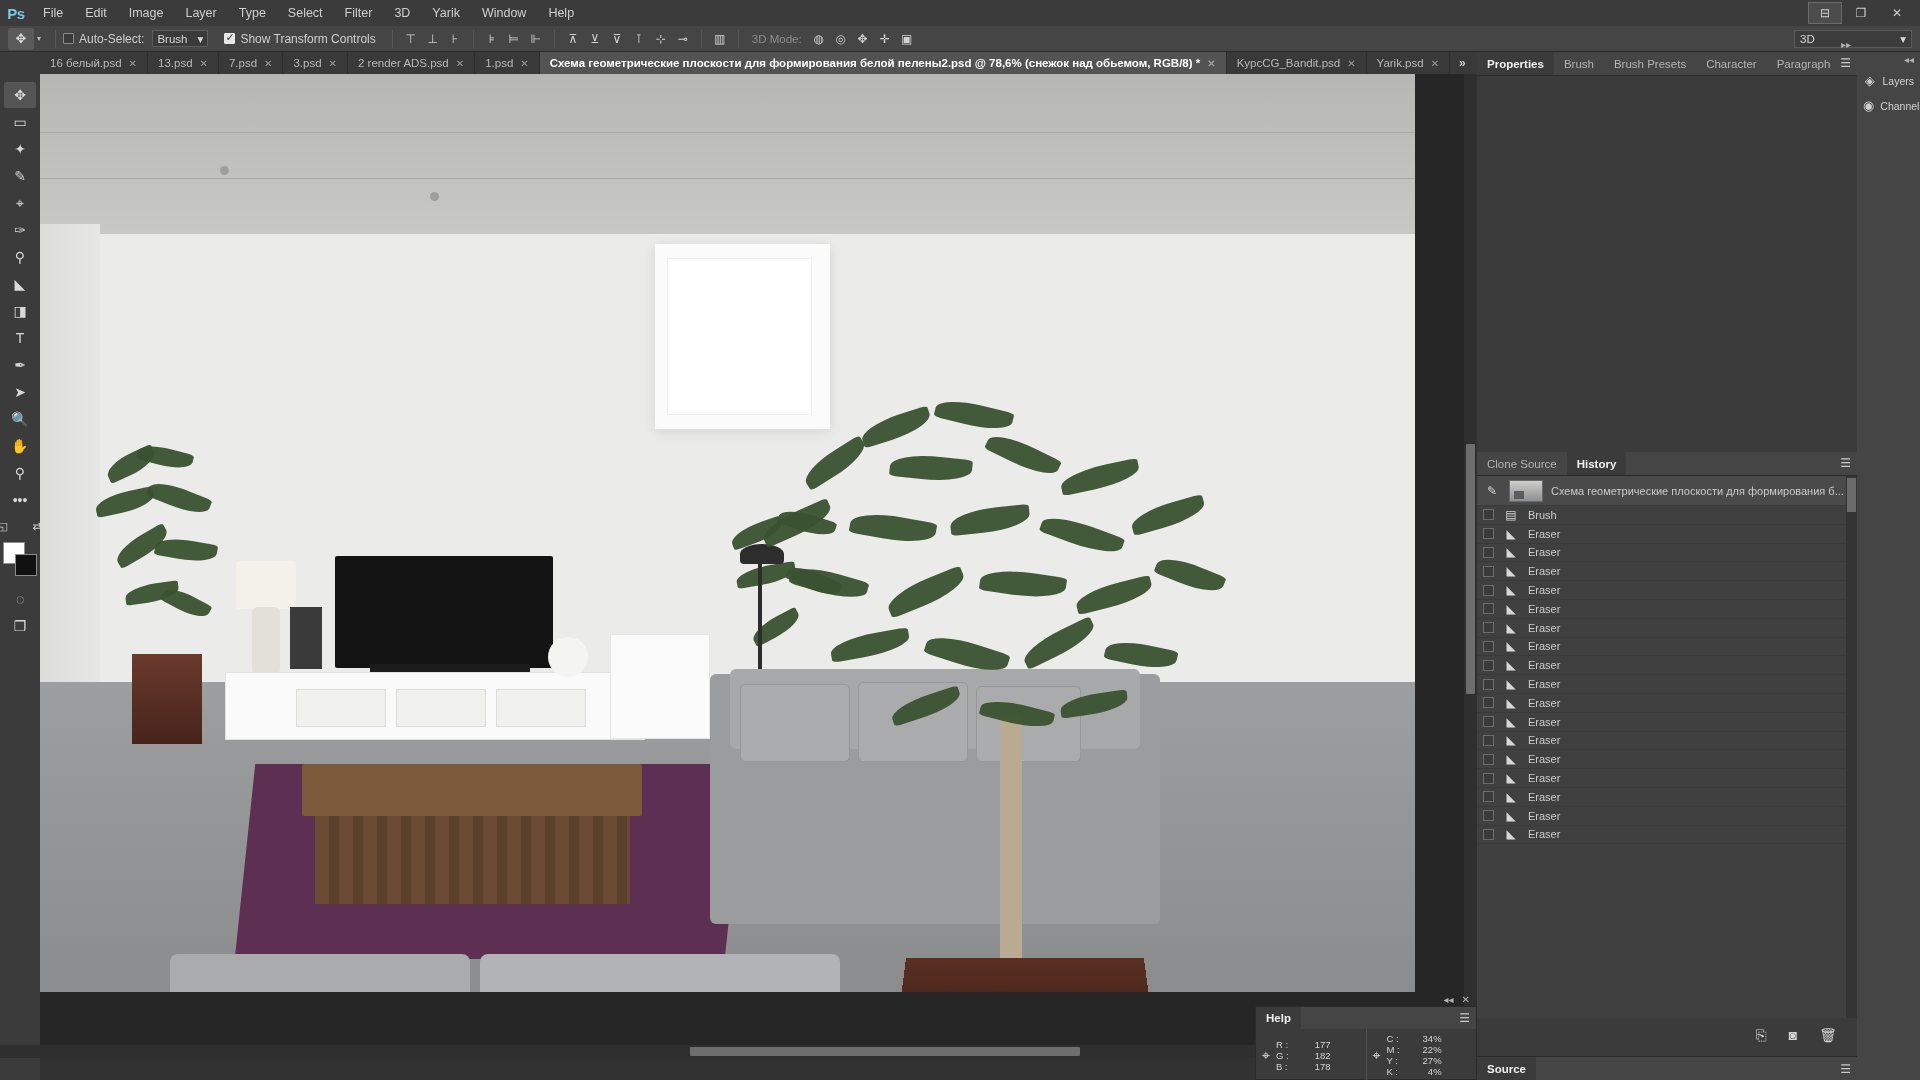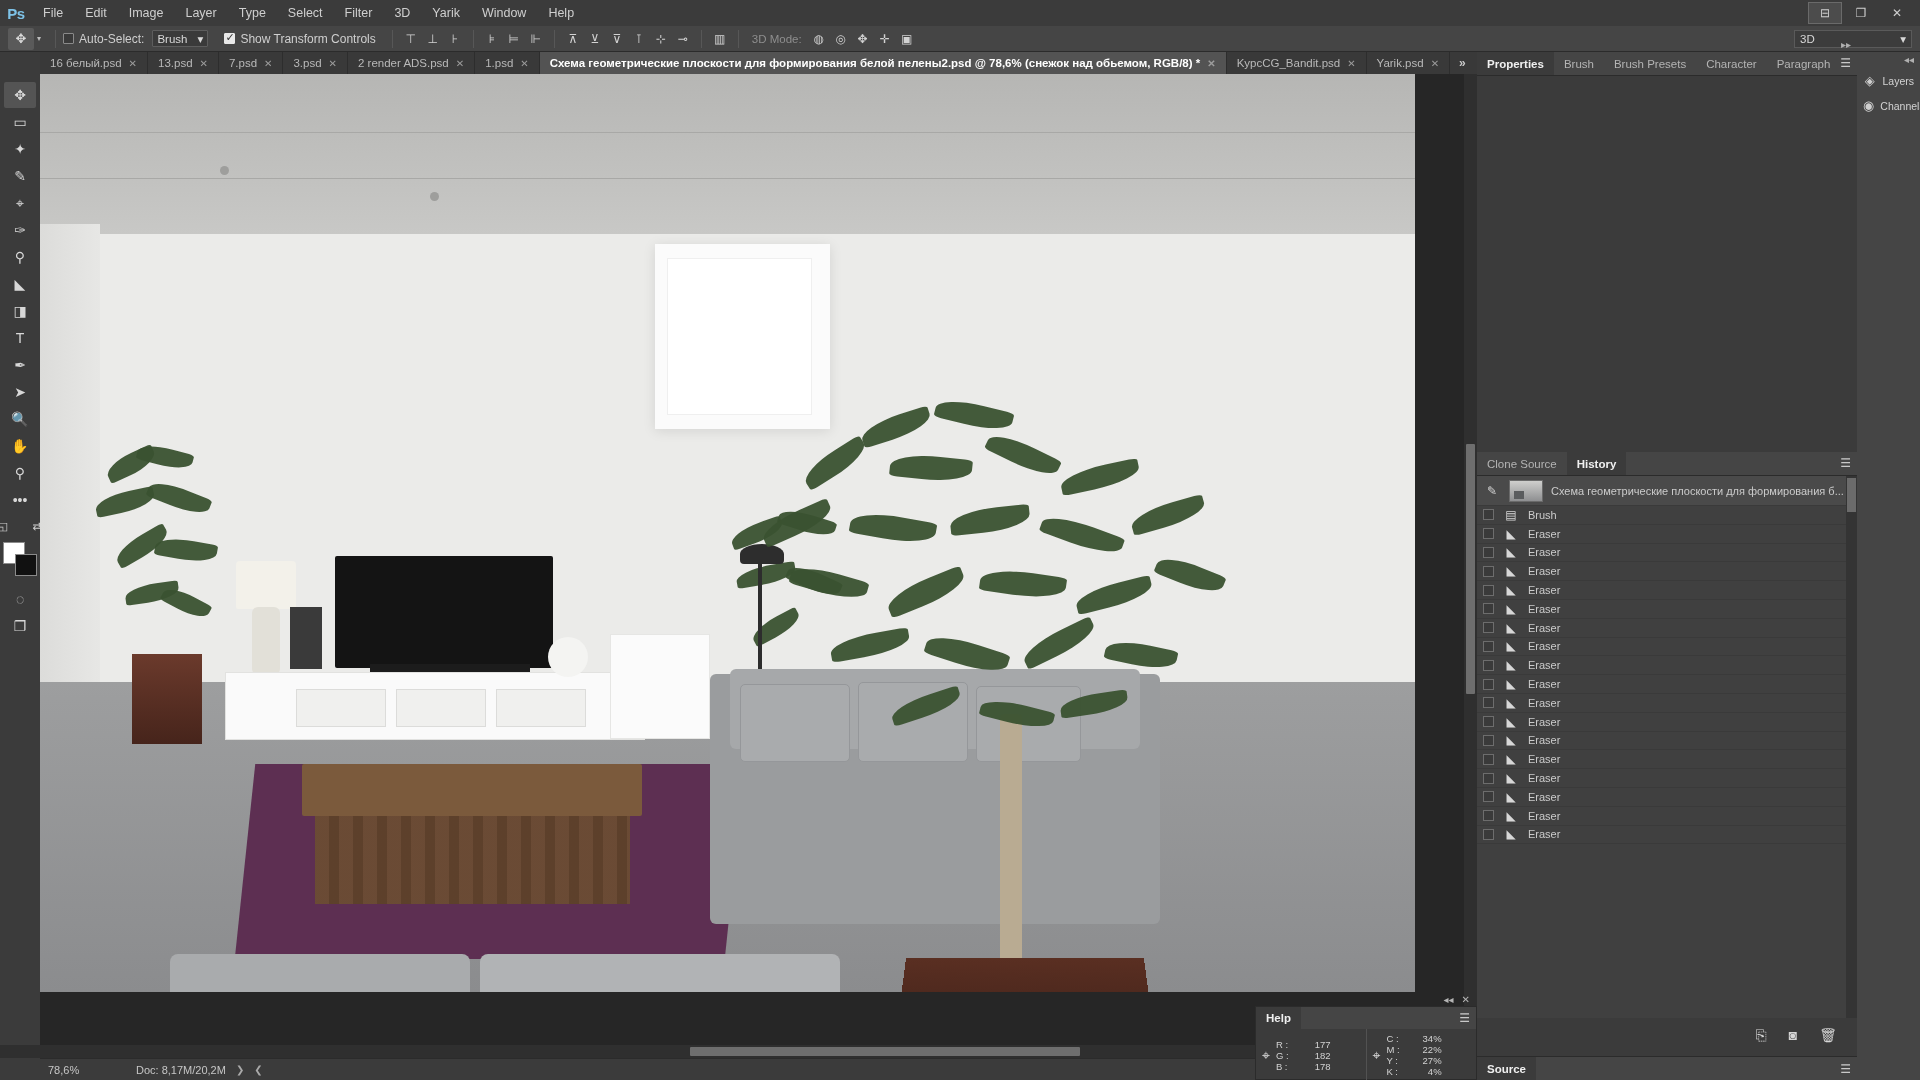--- a/index.html
+++ b/index.html
@@ -470,26 +470,20 @@
     </div>
     <div class="canvas-scroll-v">
       <div class="sv-thumb"></div>
     </div>
   </div>
 
   <div class="h-scroll">
     <div class="h-thumb"></div>
   </div>
 
-  <div class="statusbar">
-    <div class="zoom-val">78,6%</div>
-    <div class="doc-info">Doc: 8,17M/20,2M</div>
-    <div class="arrow-btn">❯</div>
-    <div class="arrow-btn">❮</div>
-  </div>
 
   <div class="rdock">
     <div class="panel-tabrow">
       <span class="collapse-ico">▸▸</span>
       <div class="ptab active">Properties</div>
       <div class="ptab">Brush</div>
       <div class="ptab">Brush Presets</div>
       <div class="ptab">Character</div>
       <div class="ptab">Paragraph</div>
       <span class="panel-menu">☰</span>

